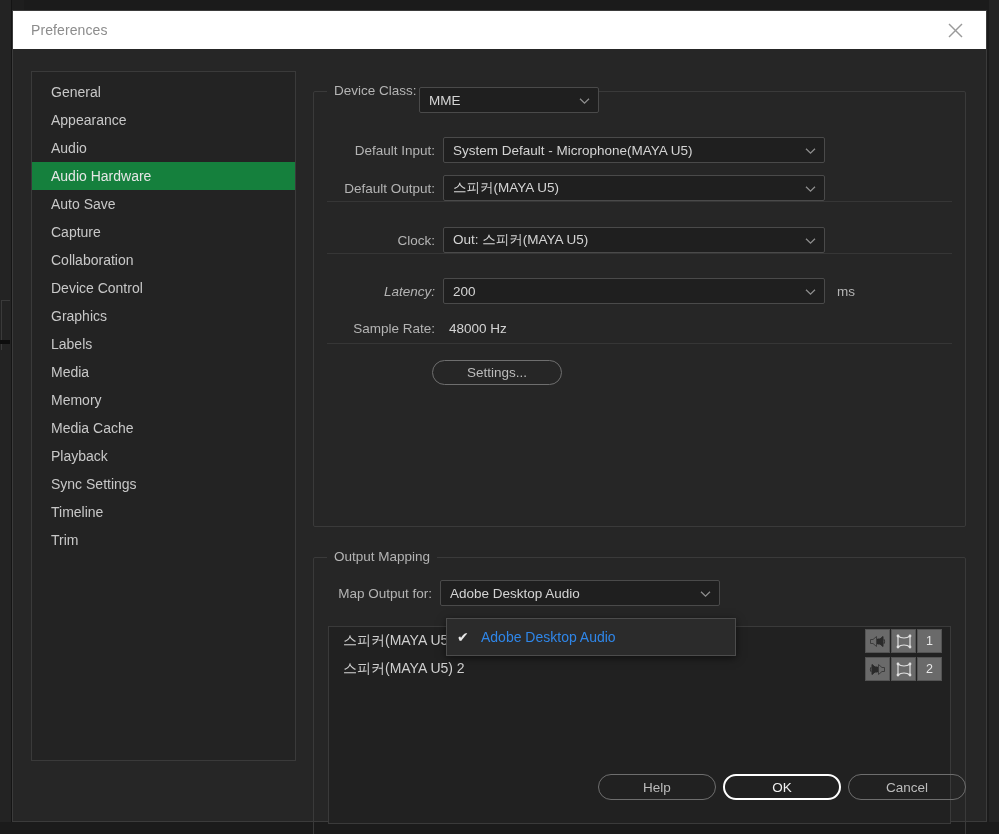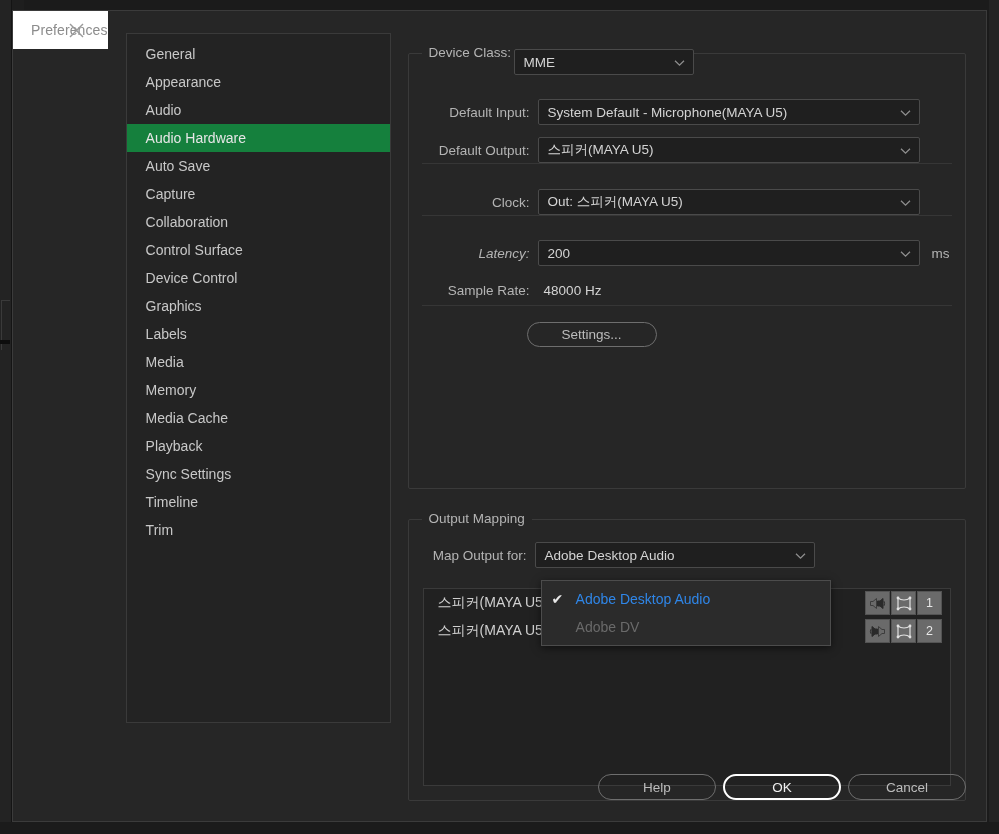--- a/index.html
+++ b/index.html
@@ -60,21 +60,21 @@
   
   #dialog {
     position: absolute;
     left: 12px;
     top: 10px;
     width: 975px;
     height: 812px;
     background: #262626;
     border: 1px solid #3b3b3b;
     display: flex;
-    flex-direction: row;
+    flex-direction: column;
   }
 
   #titlebar {
     height: 38px;
     background: #ffffff;
     display: flex;
     align-items: center;
     flex: 0 0 auto;
     position: relative;
   }
@@ -344,21 +344,20 @@
   <div id="body-area">
 
     <div id="sidebar">
       <div class="side-item"><span>General</span></div>
       <div class="side-item"><span>Appearance</span></div>
       <div class="side-item"><span>Audio</span></div>
       <div class="side-item selected"><span>Audio Hardware</span></div>
       <div class="side-item"><span>Auto Save</span></div>
       <div class="side-item"><span>Capture</span></div>
       <div class="side-item"><span>Collaboration</span></div>
-      <div class="side-item"><span>Control Surface</span></div>
       <div class="side-item"><span>Device Control</span></div>
       <div class="side-item"><span>Graphics</span></div>
       <div class="side-item"><span>Labels</span></div>
       <div class="side-item"><span>Media</span></div>
       <div class="side-item"><span>Memory</span></div>
       <div class="side-item"><span>Media Cache</span></div>
       <div class="side-item"><span>Playback</span></div>
       <div class="side-item"><span>Sync Settings</span></div>
       <div class="side-item"><span>Timeline</span></div>
       <div class="side-item"><span>Trim</span></div>
@@ -504,24 +503,20 @@
             </div>
           </div>
 
         </div>
 
         <div id="dropdown">
           <div class="dd-item selected">
             <span class="dd-check">✔</span>
             <span class="dd-label">Adobe Desktop Audio</span>
           </div>
-          <div class="dd-item disabled">
-            <span class="dd-check"></span>
-            <span class="dd-label">Adobe DV</span>
-          </div>
         </div>
 
       </div>
       <div class="group-title" id="grp-outmap-title">Output Mapping</div>
 
       <div id="btnbar">
         <button class="pill" id="btn-help">Help</button>
         <button class="pill default" id="btn-ok">OK</button>
         <button class="pill" id="btn-cancel">Cancel</button>
       </div>

